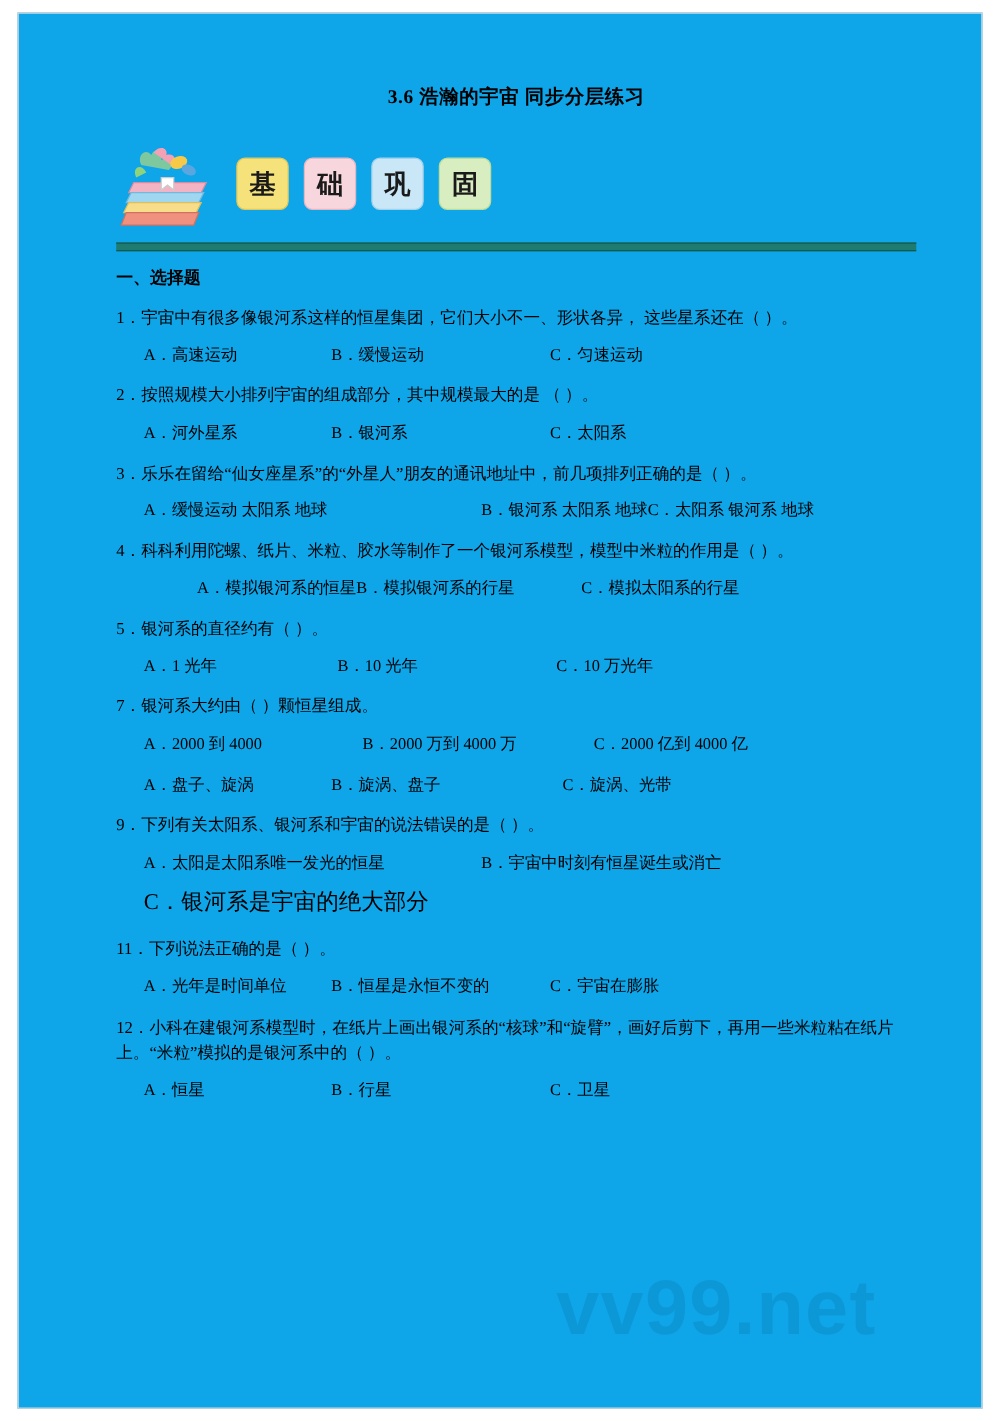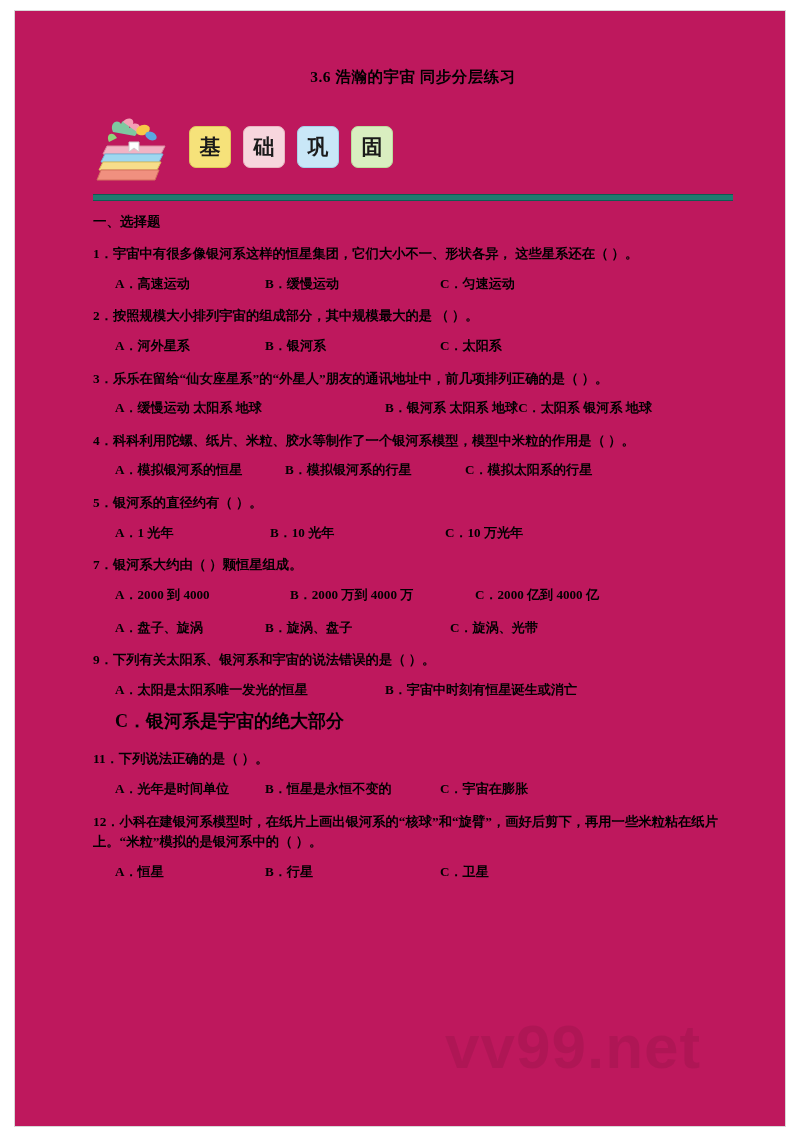--- a/index.html
+++ b/index.html
@@ -17,21 +17,21 @@
     font-family: "Liberation Serif", "DejaVu Serif", serif;
     color: #000000;
     box-sizing: border-box;
   }
   .sheet {
     position: absolute;
     left: 14px;
     top: 10px;
     width: 772px;
     height: 1117px;
-    background: #be185d;
+    background: #0ea5e9;
     border: 1px solid #d8d8d8;
     box-sizing: border-box;
   }
   .content {
     position: absolute;
     left: 78px;
     top: 0;
     width: 640px;
   }
 
@@ -93,40 +93,39 @@
     margin-top: 12px;
     font-size: 13.5px;
     font-weight: bold;
     font-family: "Liberation Serif", "DejaVu Serif", serif;
   }
 
   .q {
     margin-top: 13px;
     font-size: 13.3px;
     line-height: 1.55;
-    font-weight: bold;
   }
   .q-text { }
   .opts {
     margin-top: 9px;
     margin-left: 22px;
     display: flex;
     font-size: 13.1px;
     line-height: 1.5;
   }
   .opt { white-space: nowrap; }
   .opts.w-std .opt:nth-child(1) { width: 150px; }
   .opts.w-std .opt:nth-child(2) { width: 175px; }
   .opts.w-a .opt:nth-child(1) { width: 155px; }
   .opts.w-a .opt:nth-child(2) { width: 175px; }
   .opts.w-b .opt:nth-child(1) { width: 175px; }
   .opts.w-b .opt:nth-child(2) { width: 185px; }
   .opts.w-c .opt:nth-child(1) { width: 150px; }
   .opts.w-c .opt:nth-child(2) { width: 185px; }
-  .opts.w-d .opt:nth-child(1) { width: 170px; }
+  .opts.w-d .opt:nth-child(1) { width: 170px; text-align: right; }
   .opts.w-d .opt:nth-child(2) { width: 180px; }
   .opts.w-e .opt:nth-child(1) { width: 150px; }
   .opts.w-e .opt:nth-child(2) { width: 175px; }
   .opts.w-wide .opt:nth-child(1) { width: 270px; }
   .opt-line2 {
     margin-top: 9px;
     margin-left: 22px;
     font-size: 18px;
   }
 

